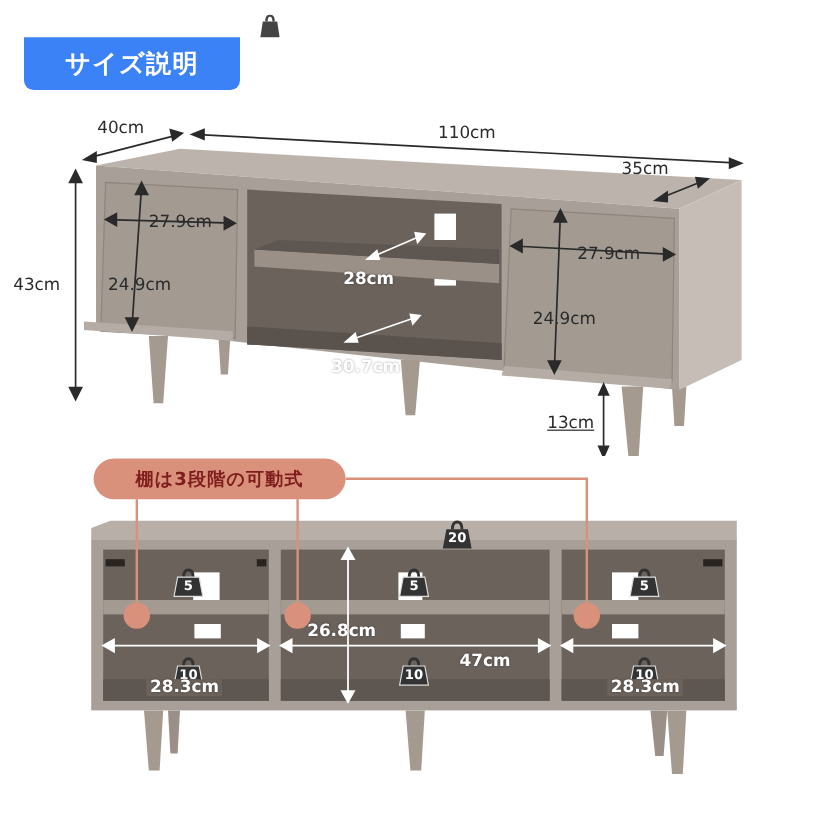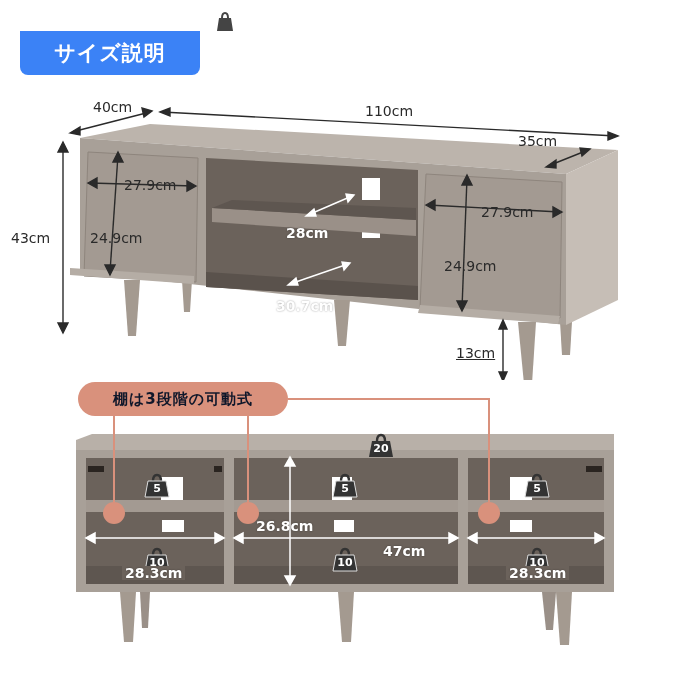--- a/index.html
+++ b/index.html
@@ -11,21 +11,21 @@
     border-radius: 0 0 8px 8px; color: #fff; font-size: 21px; font-weight: bold;
     display: flex; align-items: center; justify-content: center; letter-spacing: 1px; margin-top: 31px;
   }
   .legend { left: 216px; top: 10px; height: 24px; display: flex; align-items: center; gap: 4px;
     font-size: 14px; color: #333; }
   .lbl { font-size: 13px; color: #2a2a2a; white-space: nowrap; line-height: 1; }
   .lbl.w { color: #ffffff; font-weight: bold; font-size: 14px; text-shadow: 0 0 2px rgba(0,0,0,.4); margin-top: 36px; }
   .lbl.d { font-size: 14px; color: #2a2a2a; }
   .pill {
     left: 78px; top: 382px; width: 210px; height: 34px; border-radius: 17px;
-    background: #d9917c; color: #0f172a; font-size: 15px; font-weight: bold;
+    background: #d9917c; color: #7f1d1d; font-size: 15px; font-weight: bold;
     display: flex; align-items: center; justify-content: center; letter-spacing: 1px;
   }
   .dot { width: 22px; height: 22px; border-radius: 50%; background: #d9917c; }
   .weight { width: 26px; height: 26px; }
   .weight svg { width: 100%; height: 100%; display: block; }
   .weight span { position: absolute; left: 0; right: 0; bottom: 3px; text-align: center;
     color: #fff; font-size: 11px; font-weight: bold; }
 </style>
 </head>
 <body>
@@ -106,21 +106,21 @@
   <g stroke="#fff" stroke-width="1.4" fill="#fff">
     <line x1="308" y1="215" x2="352" y2="196"></line>
     <polygon points="306,216 314,209 316,216"></polygon>
       <polygon points="354,195 346,194 348,202"></polygon>
     <line x1="290" y1="284" x2="348" y2="264"></line>
     <polygon points="288,285 296,278 298,285"></polygon>
       <polygon points="350,263 342,262 344,270"></polygon>
   </g>
 </svg>
 
-<div class="abs lbl d" style="left:93px;top:100px;">40cm</div>
+<div class="abs lbl d" style="left:81px;top:100px;">40cm</div>
 <div class="abs lbl d" style="left:365px;top:104px;">110cm</div>
 <div class="abs lbl d" style="left:518px;top:134px;">35cm</div>
 <div class="abs lbl d" style="left:11px;top:231px;">43cm</div>
 <div class="abs lbl d" style="left:456px;top:346px;text-decoration:underline;">13cm</div>
 <div class="abs lbl d" style="left:124px;top:178px;">27.9cm</div>
 <div class="abs lbl d" style="left:90px;top:231px;">24.9cm</div>
 <div class="abs lbl d" style="left:481px;top:205px;">27.9cm</div>
 <div class="abs lbl d" style="left:444px;top:259px;">24.9cm</div>
 <div class="abs lbl w" style="left:286px;top:190px;">28cm</div>
 <div class="abs lbl w" style="left:276px;top:263px;">30.7cm</div>

